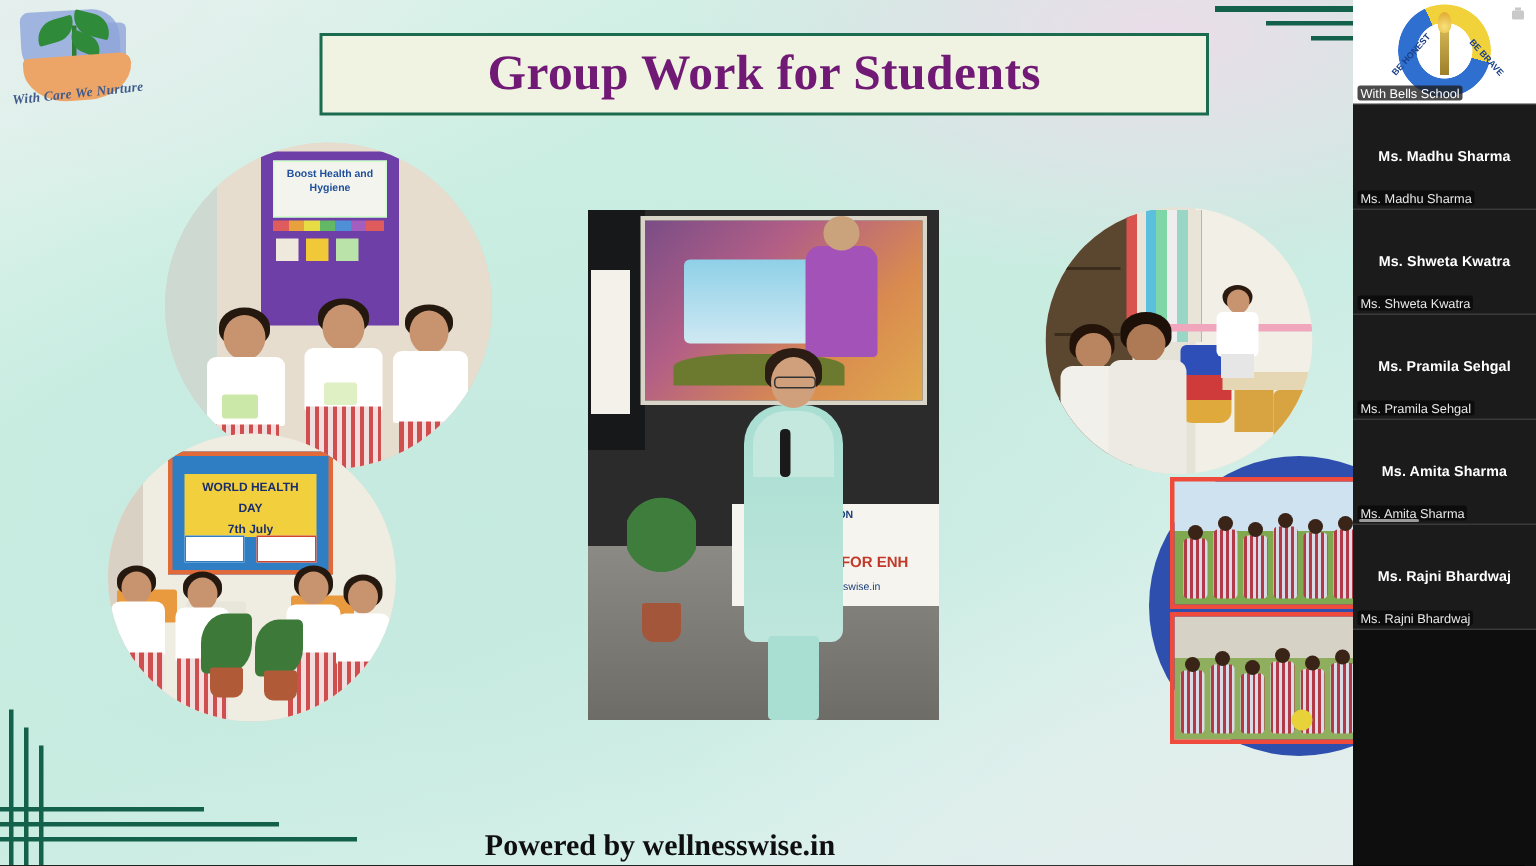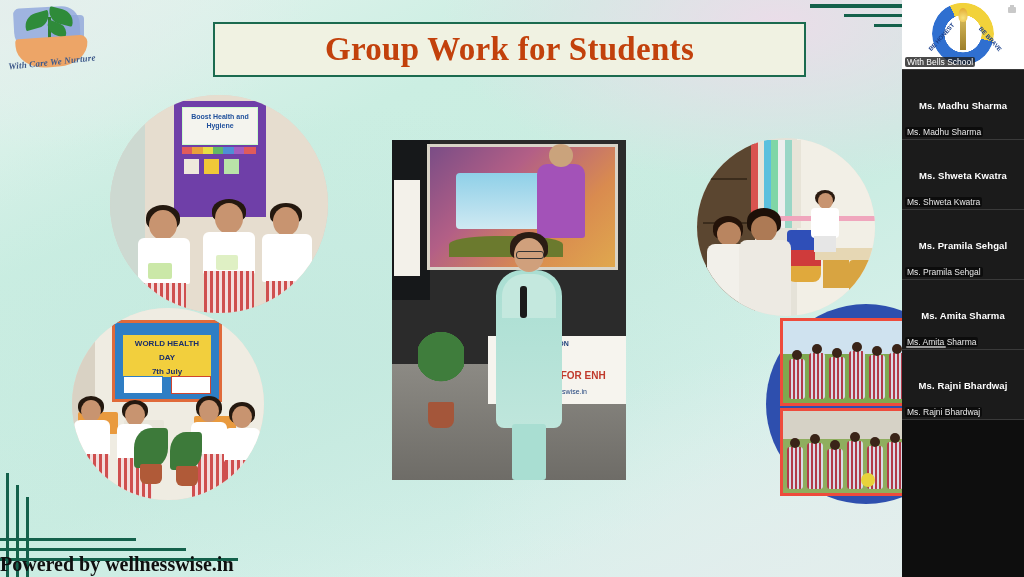--- a/index.html
+++ b/index.html
@@ -41,21 +41,21 @@
   #slide-logo .lf3{left:42px;top:22px;width:22px;height:12px;border-radius:2px 14px 2px 14px;transform:rotate(22deg);}
   #slide-logo .lg-text{position:absolute;left:2px;top:56px;width:92px;text-align:center;
      font-family:"Liberation Serif",serif;font-style:italic;font-weight:700;font-size:9px;color:#3f5a8a;
      transform:rotate(-6deg);letter-spacing:.2px;white-space:nowrap;}
 
   
   #title-box{position:absolute;left:213px;top:22px;width:589px;height:51px;
      background:#f0f2e2;border:2px solid #1b6b4f;box-shadow:0 0 0 1px #f0f2e2 inset;}
   #title-text{position:absolute;left:0;top:0;width:100%;height:100%;
      display:flex;align-items:center;justify-content:center;
-     font-family:"Liberation Serif",serif;font-weight:700;font-size:33px;color:#c2410c;
+     font-family:"Liberation Serif",serif;font-weight:700;font-size:33px;color:#701a75;
      letter-spacing:.3px;}
 
   
   .photo{position:absolute;overflow:hidden;}
   .circ{border-radius:50%;}
 
   
   #photo-students-hygiene{left:110px;top:95px;width:218px;height:218px;
      background:linear-gradient(#dcd7cd,#cfc9bf);}
   #photo-students-hygiene .wall{position:absolute;left:0;top:0;right:0;height:100%;
@@ -73,21 +73,21 @@
   .kid{position:absolute;}
   .kid .head{position:absolute;border-radius:50%;background:#c89470;}
   .kid .hair{position:absolute;border-radius:50% 50% 40% 40%;background:#24180f;}
   .kid .body{position:absolute;background:#fff;border-radius:6px 6px 2px 2px;}
   .kid .skirt{position:absolute;background:repeating-linear-gradient(90deg,#cf4f4f 0 3px,#f2dede 3px 6px);}
   #photo-students-hygiene .k1{left:26px;top:110px;width:56px;height:108px;}
   #photo-students-hygiene .k2{left:90px;top:104px;width:58px;height:114px;}
   #photo-students-hygiene .k3{left:152px;top:108px;width:54px;height:110px;}
 
   
-  #photo-world-health-day{left:72px;top:308px;width:192px;height:192px;
+  #photo-world-health-day{left:72px;top:289px;width:192px;height:192px;
      background:linear-gradient(#e7e2d6,#d7d2c6);}
   #photo-world-health-day .wall2{position:absolute;inset:0;background:linear-gradient(90deg,#d9d2c4 0 12%,#efece2 12% 100%);}
   #photo-world-health-day .whd{position:absolute;left:40px;top:12px;width:104px;height:76px;background:#2f7ec4;border:3px solid #e06a3a;}
   #photo-world-health-day .whd .yel{position:absolute;left:8px;top:12px;right:8px;height:42px;background:#f2cf3d;}
   #photo-world-health-day .whd .yel b{display:block;text-align:center;font-family:"Liberation Sans",sans-serif;
      font-size:8px;font-weight:700;color:#1a2e6b;line-height:11px;padding-top:3px;}
   #photo-world-health-day .whd .c1{position:absolute;left:8px;bottom:5px;width:38px;height:16px;background:#fff;border:1px solid #2f7ec4;}
   #photo-world-health-day .whd .c2{position:absolute;right:8px;bottom:5px;width:38px;height:16px;background:#fff;border:1px solid #d0452e;}
   #photo-world-health-day .plant{position:absolute;background:#3d7a3a;border-radius:50% 10% 50% 10%;}
   #photo-world-health-day .pot{position:absolute;background:#b05a38;border-radius:2px 2px 6px 6px;}
@@ -151,21 +151,21 @@
   .tinykid{position:absolute;bottom:4px;width:16px;border-radius:3px;
      background:repeating-linear-gradient(90deg,#b23a48 0 2px,#d9dbe6 2px 4px);}
   .tinykid:before{content:"";position:absolute;left:3px;top:-9px;width:10px;height:10px;border-radius:50%;background:#3a2418;}
 
   
   #caption-script{position:absolute;left:0;top:495px;width:880px;text-align:center;
      font-family:"Liberation Serif",serif;font-style:italic;font-weight:700;font-size:26px;
      color:#c75b86;letter-spacing:.4px;}
   #caption-adept{position:absolute;left:0;top:531px;width:880px;text-align:center;
      font-family:"Liberation Serif",serif;font-weight:700;font-size:20px;color:#0f0f0f;}
-  #caption-powered{position:absolute;left:0;top:553px;width:880px;
+  #caption-powered{position:absolute;left:0;top:553px;width:880px;text-align:center;
      font-family:"Liberation Serif",serif;font-weight:700;font-size:20px;color:#0f0f0f;}
 
   
   #filmstrip{position:absolute;left:902px;top:0;width:122px;height:577px;background:#0e0e0e;}
   .tile{position:relative;width:122px;height:69px;background:#1b1b1b;overflow:hidden;
      border-bottom:1px solid #3a3a3a;}
   .tile .tname-center{position:absolute;left:0;right:0;top:50%;transform:translateY(-50%);
      text-align:center;color:#fff;font-size:9.5px;font-weight:700;letter-spacing:.1px;}
   .tile .tname-corner{position:absolute;left:3px;bottom:2px;color:#e8e8e8;font-size:8.5px;
      background:rgba(0,0,0,.55);padding:0 2px;border-radius:2px;white-space:nowrap;}

